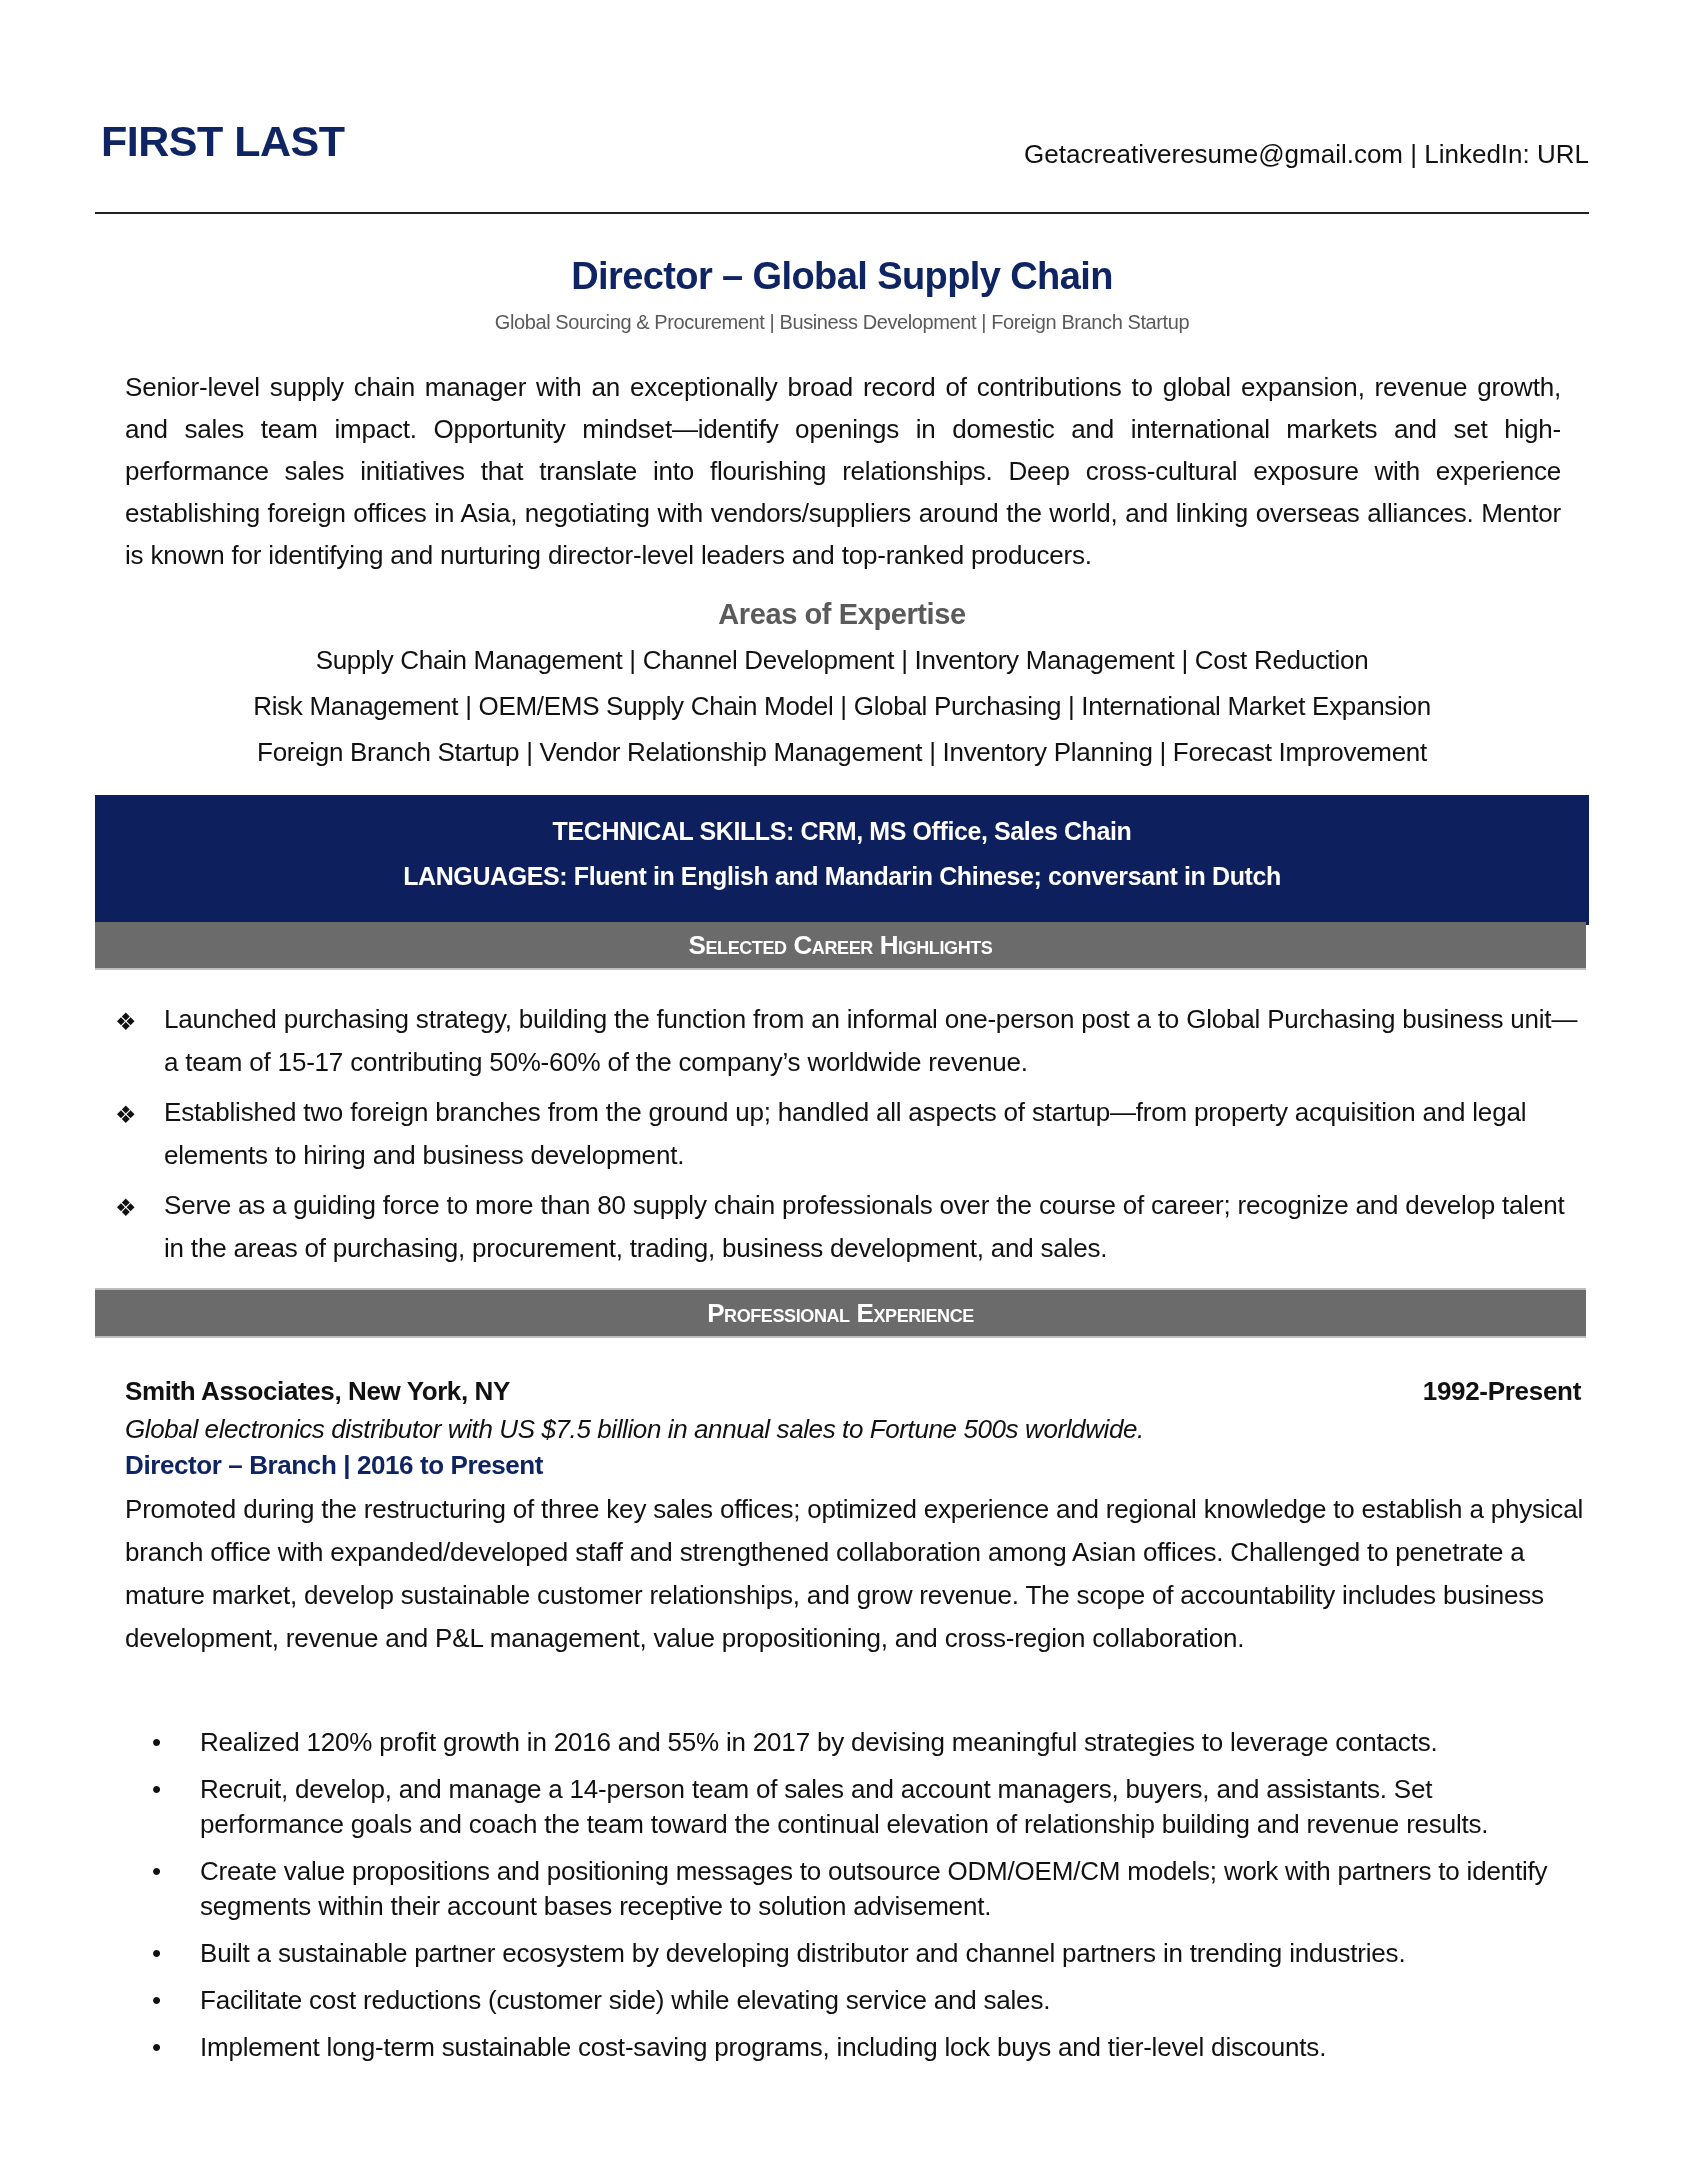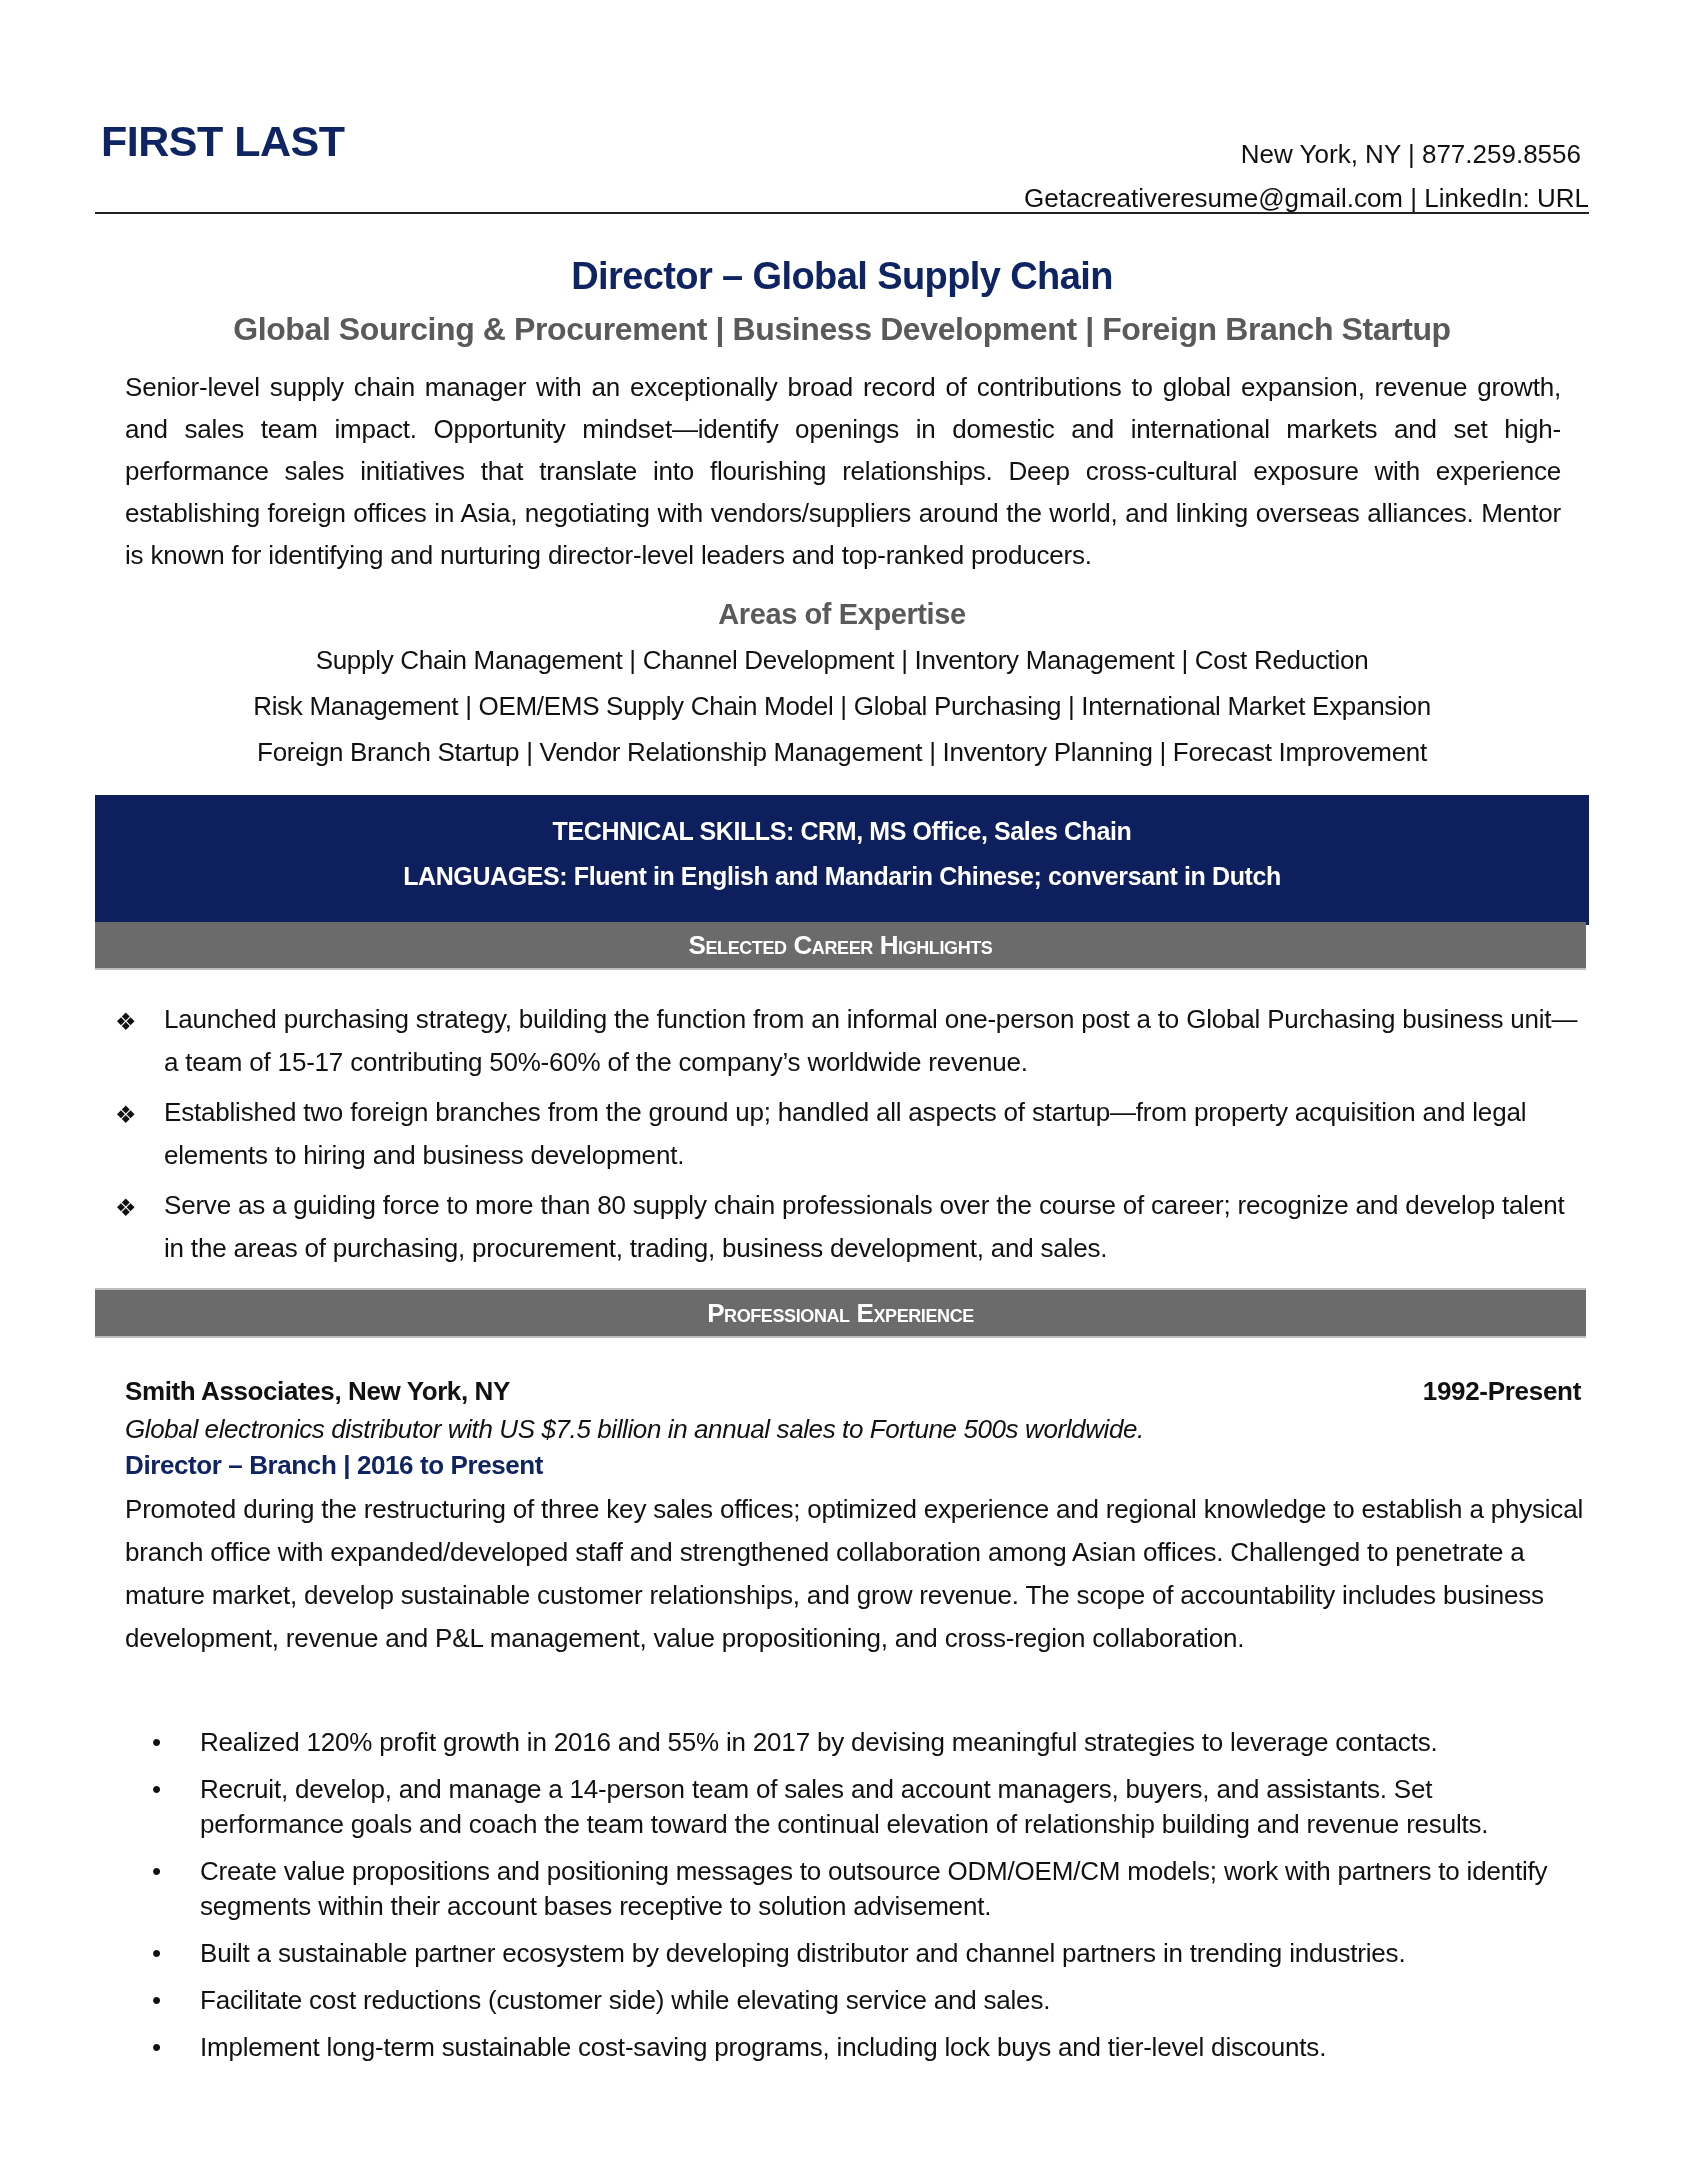--- a/index.html
+++ b/index.html
@@ -10,22 +10,22 @@
     
     .name { position: absolute; left: 6px; top: 117px; font-size: 43px; font-weight: bold;
             color: #0f2463; letter-spacing: -0.5px; }
     .contact { position: absolute; right: 0; top: 132px; text-align: right; font-size: 26px; line-height: 44px; color: #111; }
     .contact .l1 { padding-right: 8px; }
     .rule { position: absolute; left: 0; right: 0; top: 212px; height: 2px; background: #222; }
 
     
     .title { position: absolute; left: 0; right: 0; top: 255px; text-align: center; font-size: 38px;
              font-weight: bold; color: #0f2463; letter-spacing: -0.6px; }
-    .subtitle { position: absolute; left: 0; right: 0; top: 311px; text-align: center; font-size: 32px;
-                font-weight: bold; color: #5a5a5a; letter-spacing: -0.4px; }
+    .subtitle { position: absolute; left: 0; right: 0; top: 311px; text-align: center; font-size: 20px;
+                font-weight: normal; color: #5a5a5a; letter-spacing: -0.4px; }
 
     .summary { position: absolute; left: 30px; width: 1436px; top: 366px; font-size: 26px;
                line-height: 42px; text-align: justify; letter-spacing: -0.2px; }
 
     .aoe-title { position: absolute; left: 0; right: 0; top: 598px; text-align: center; font-size: 29px;
                  font-weight: bold; color: #5a5a5a; letter-spacing: -0.4px; }
     .aoe-lines { position: absolute; left: 0; right: 0; top: 637px; text-align: center; font-size: 26px;
                  line-height: 46px; letter-spacing: -0.3px; }
 
     
@@ -59,21 +59,20 @@
     .exp-list li { position: relative; padding-left: 105px; margin-bottom: 12px; width: 1366px; }
     .exp-list .bullet { position: absolute; left: 57px; top: 0; font-size: 26px; }
   </style>
 </head>
 <body>
 
 <div class="page">
 
   <div class="name">FIRST LAST</div>
   <div class="contact">
-    <div class="l1">New York, NY | 877.259.8556</div>
     <div class="l2">Getacreativeresume@gmail.com | LinkedIn: URL</div>
   </div>
   <div class="rule"></div>
 
   <div class="title">Director – Global Supply Chain</div>
   <div class="subtitle">Global Sourcing &amp; Procurement | Business Development | Foreign Branch Startup</div>
 
   <div class="summary">Senior-level supply chain manager with an exceptionally broad record of contributions to global expansion, revenue growth, and sales team impact. Opportunity mindset—identify openings in domestic and international markets and set high-performance sales initiatives that translate into flourishing relationships. Deep cross-cultural exposure with experience establishing foreign offices in Asia, negotiating with vendors/suppliers around the world, and linking overseas alliances. Mentor is known for identifying and nurturing director-level leaders and top-ranked producers.</div>
 
   <div class="aoe-title">Areas of Expertise</div>

